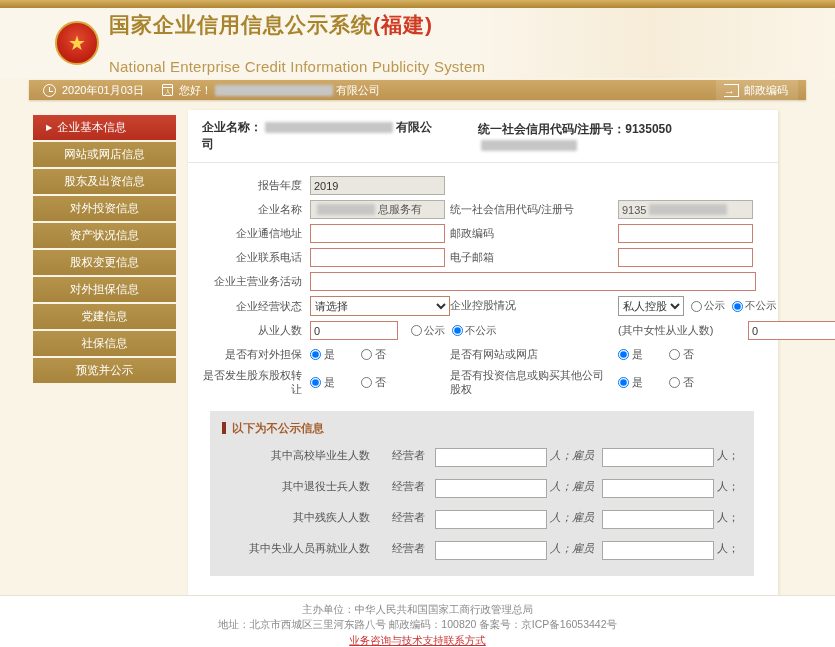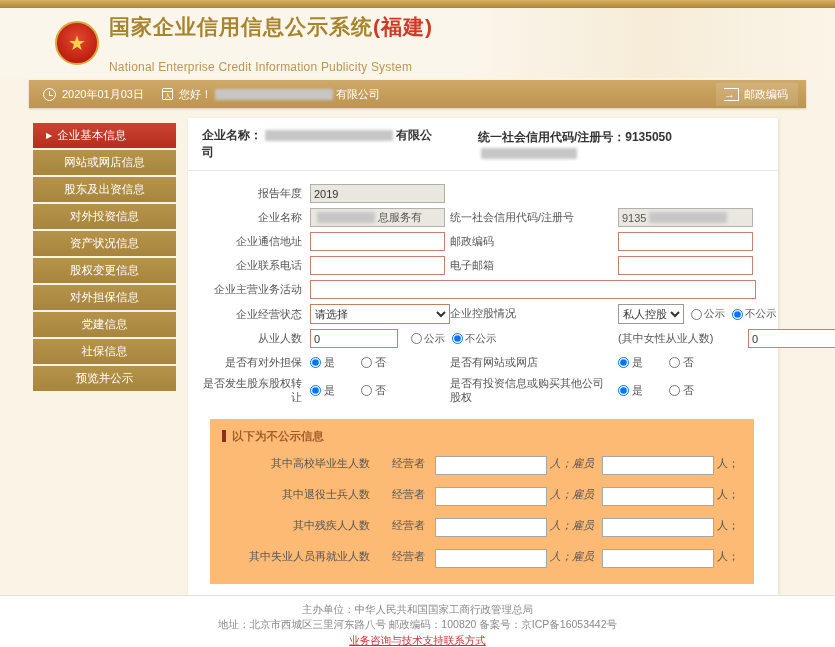--- a/index.html
+++ b/index.html
@@ -24,25 +24,25 @@
   .emblem {
     width:44px; height:44px; border-radius:50%;
     background:radial-gradient(circle at 50% 40%, #e04a30, #c01f10 70%);
     border:2px solid #d8a93c;
     display:flex; align-items:center; justify-content:center;
     color:#ffd24a; font-size:20px; flex:0 0 auto;
   }
   .title-wrap { margin-left:10px; }
   .title-cn { font-size:21px; font-weight:bold; color:#a8842c; letter-spacing:1px; }
   .title-cn .region { color:#cf3a22; }
-  .title-en { font-size:12px; color:#bb9750; margin-top:19px; letter-spacing:.2px; }
+  .title-en { font-size:15px; color:#bb9750; margin-top:19px; letter-spacing:.2px; }
 
   
   .topbar {
-    margin:2px 29px 0 29px; height:28px;
+    margin:2px 29px 0 29px; height:20px;
     background:linear-gradient(#cfa968,#bd9450);
     display:flex; align-items:center;
     color:#fff; font-size:11px; padding:0 8px;
     box-shadow:0 1px 2px rgba(150,120,60,.35);
   }
   .clock-icon {
     width:13px; height:13px; border:1px solid #fff; border-radius:50%;
     position:relative; margin:0 6px 0 6px; flex:0 0 auto;
   }
   .clock-icon::before { content:""; position:absolute; left:5px; top:2px; width:1px; height:5px; background:#fff; }
@@ -124,21 +124,21 @@
   .sel-status { width:145px; border:1px solid #c08063; }
   .sel-hold   { width:74px;  border:1px solid #9a9a94; }
   .radios { display:flex; align-items:center; white-space:nowrap; font-size:10.5px; color:#555; }
   .radios input { margin:0 2px 0 7px; width:11px; height:11px; }
   .yn input { margin:0 3px 0 0; width:11px; height:11px; }
   .yn { display:flex; align-items:center; font-size:11px; }
   .yn .opt { display:flex; align-items:center; margin-right:26px; }
 
   
   .nonpublic {
-    margin:14px 20px 0 10px; background:#fdba74;
+    margin:14px 20px 0 10px; background:#e5e5e5;
     padding:10px 12px 16px 12px; font-size:11px;
   }
   .np-title { display:flex; align-items:center; color:#a35c2a; font-weight:bold; font-size:11.5px; }
   .np-bar { width:4px; height:12px; background:#8d2f1d; margin-right:6px; }
   .grow { display:flex; align-items:flex-start; margin-top:12px; }
   .glabel { width:170px; text-align:right; padding-right:22px; flex:0 0 auto; color:#555; }
   .gop { margin-right:10px; }
   .gtxt { width:112px; height:19px; border:1px solid #a9a9a3; font-family:inherit; font-size:11px; padding:0 3px; }
   .gmid { margin:0 8px 0 3px;font-style:italic; }
   .gend { margin-left:3px; }

